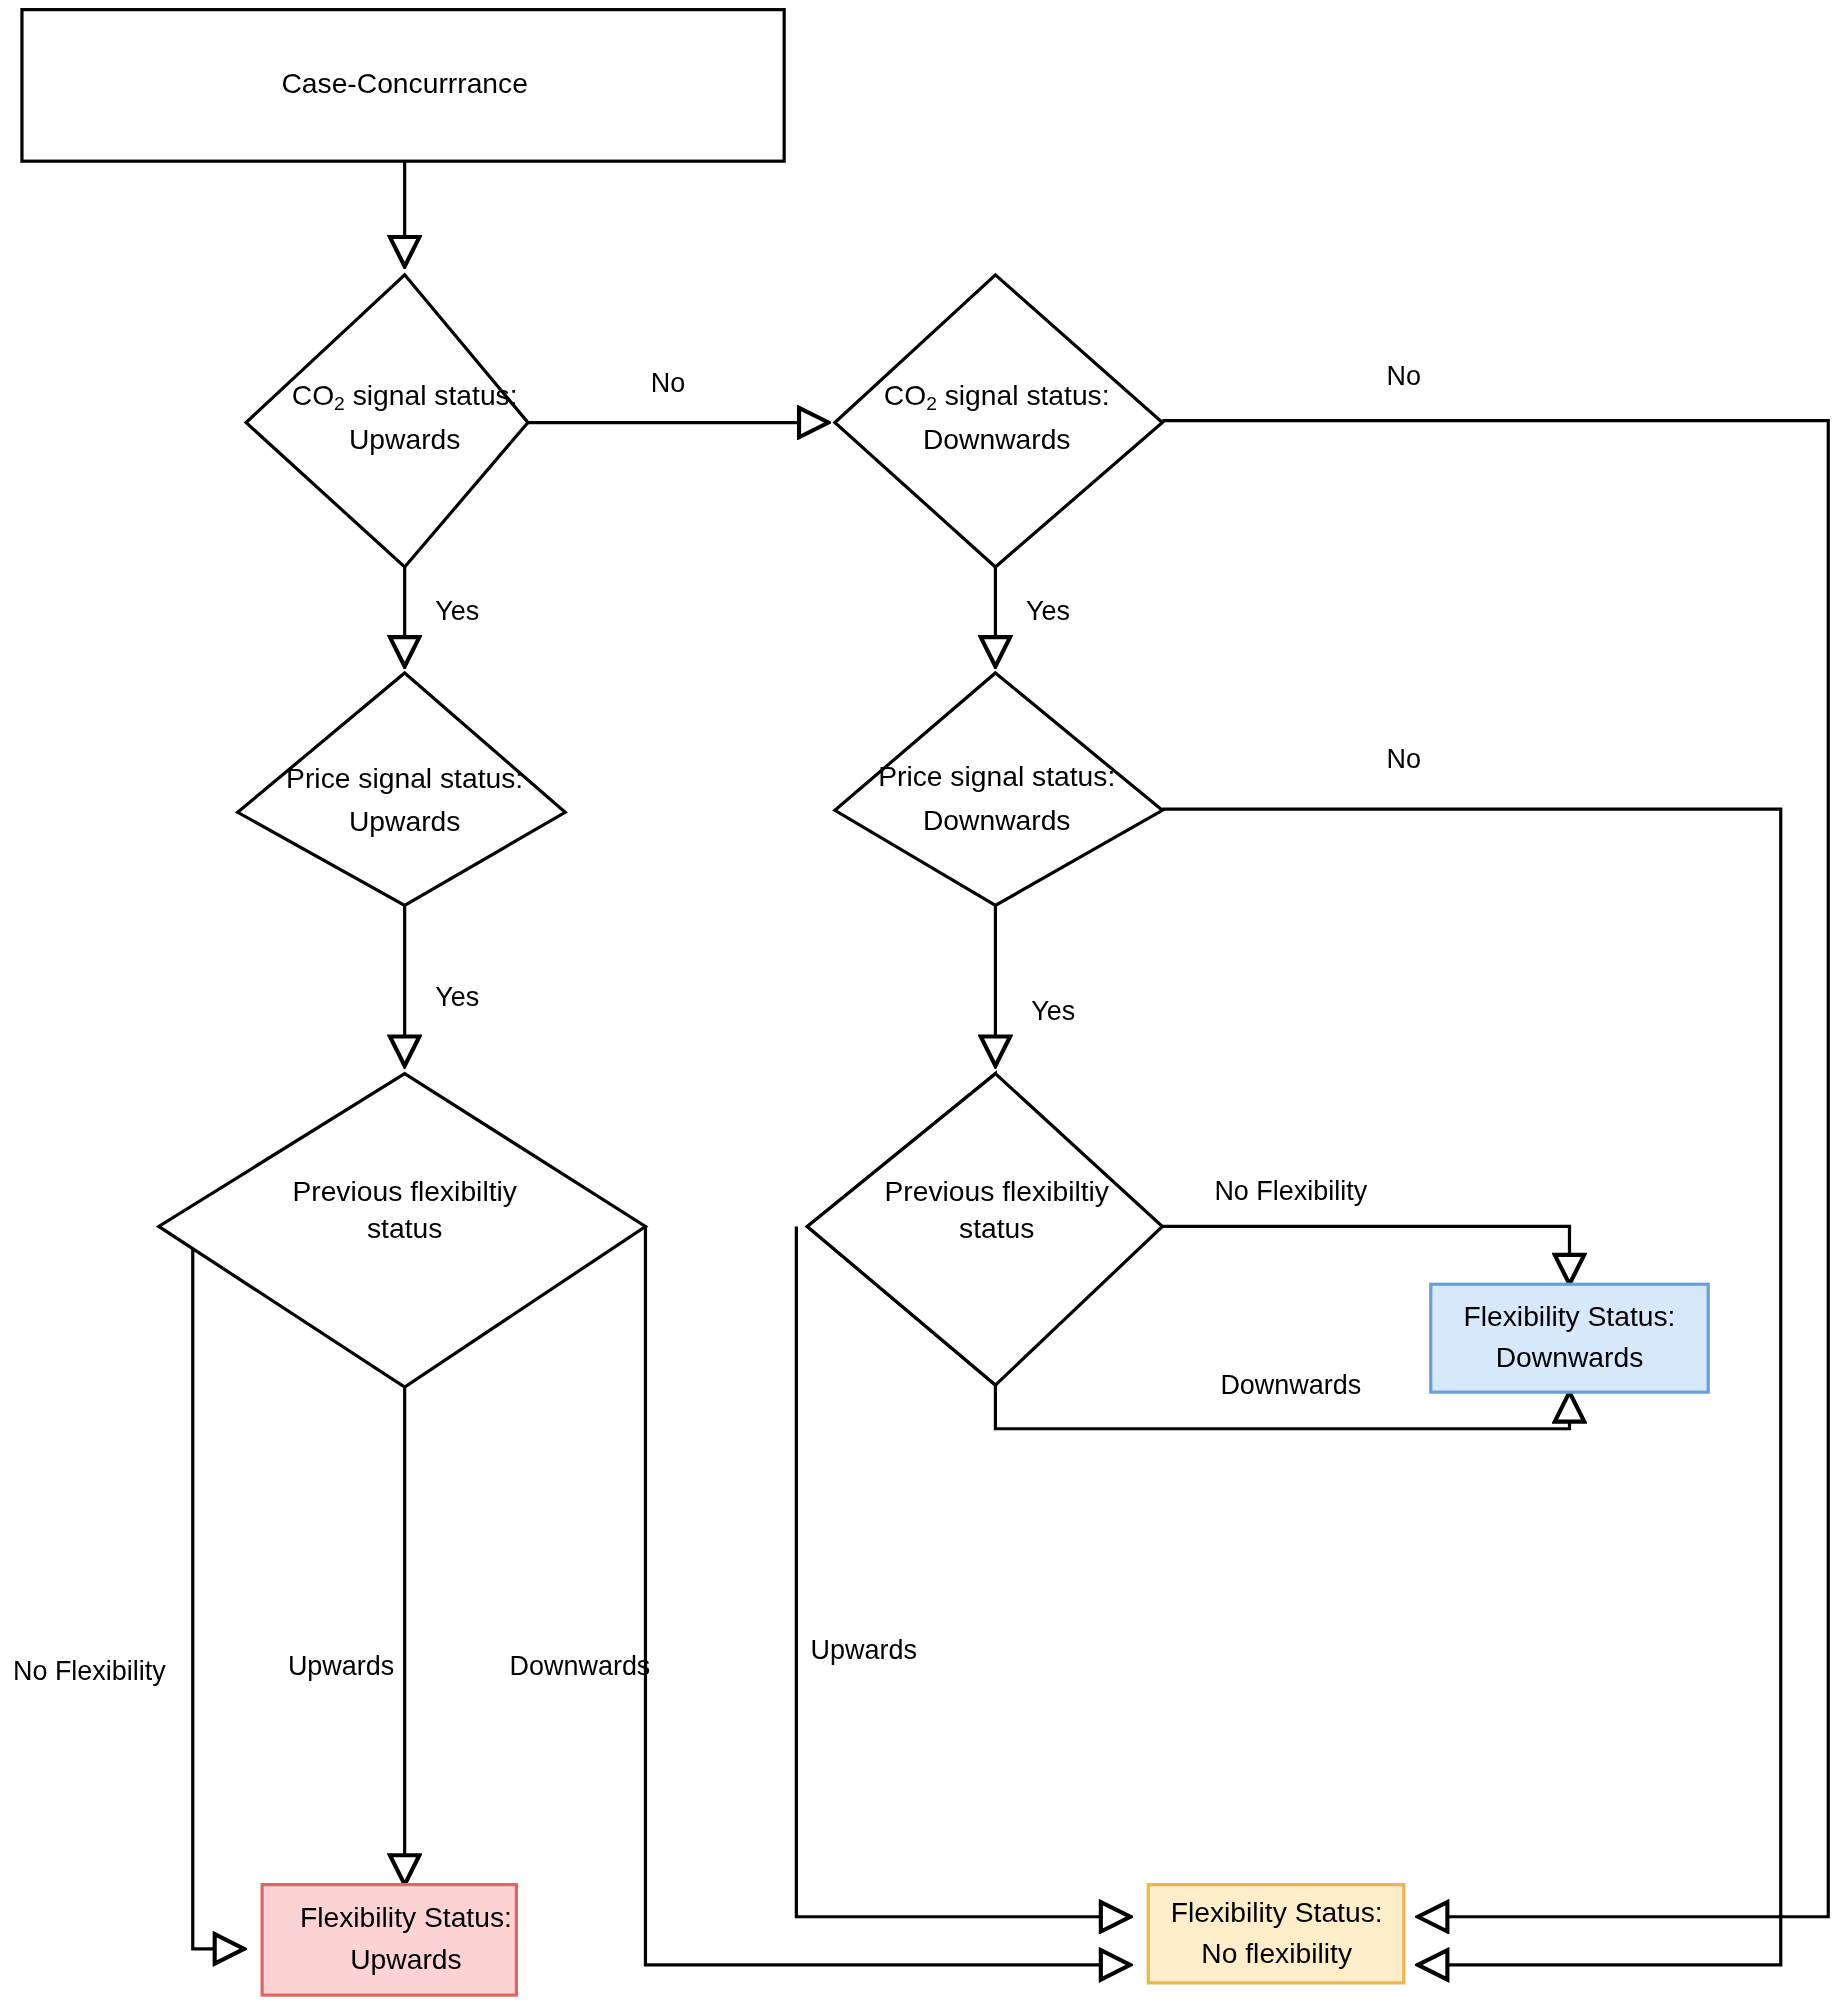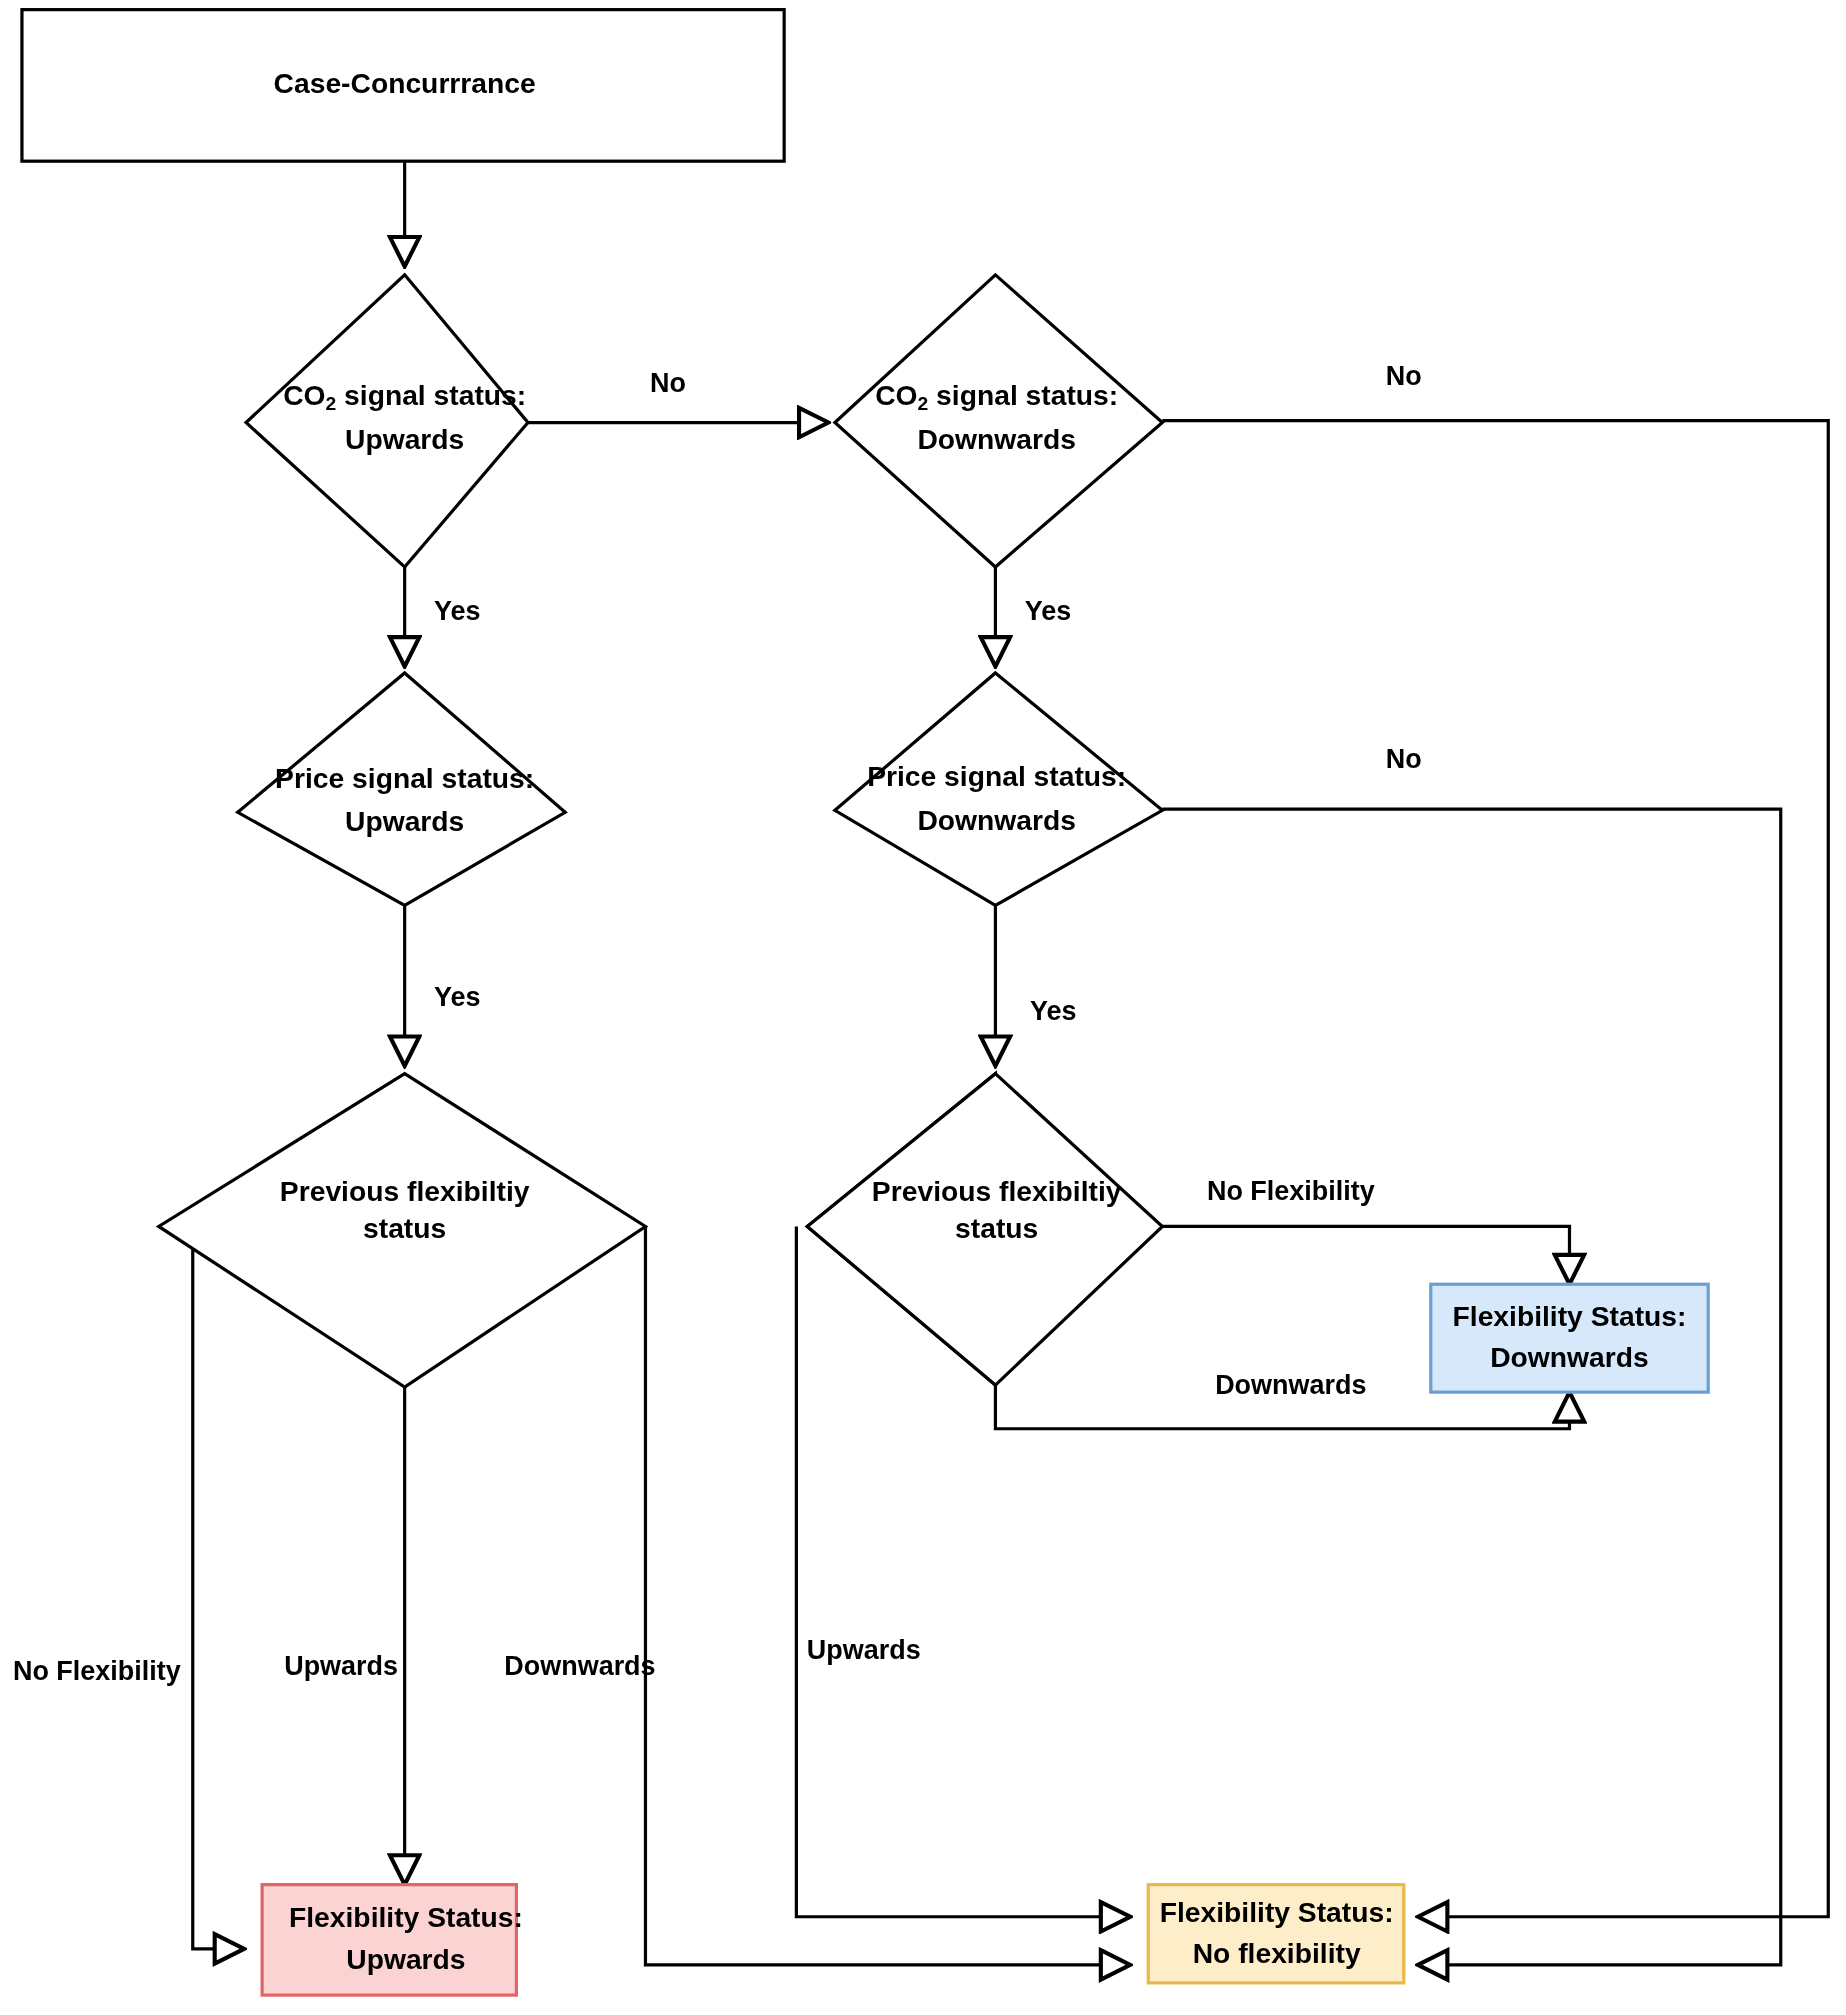--- a/index.html
+++ b/index.html
@@ -10,21 +10,20 @@
   }
   body {
     font-family: "Liberation Sans", sans-serif;
   }
   #canvas-wrap {
     position: relative;
     width: 1847px;
     height: 2015px;
     background: #ffffff;
     overflow: hidden;
-    font-weight: bold;
   }
   svg#flow {
     position: absolute;
     left: 0;
     top: 0;
     width: 1847px;
     height: 2015px;
     display: block;
   }
   .edge {

